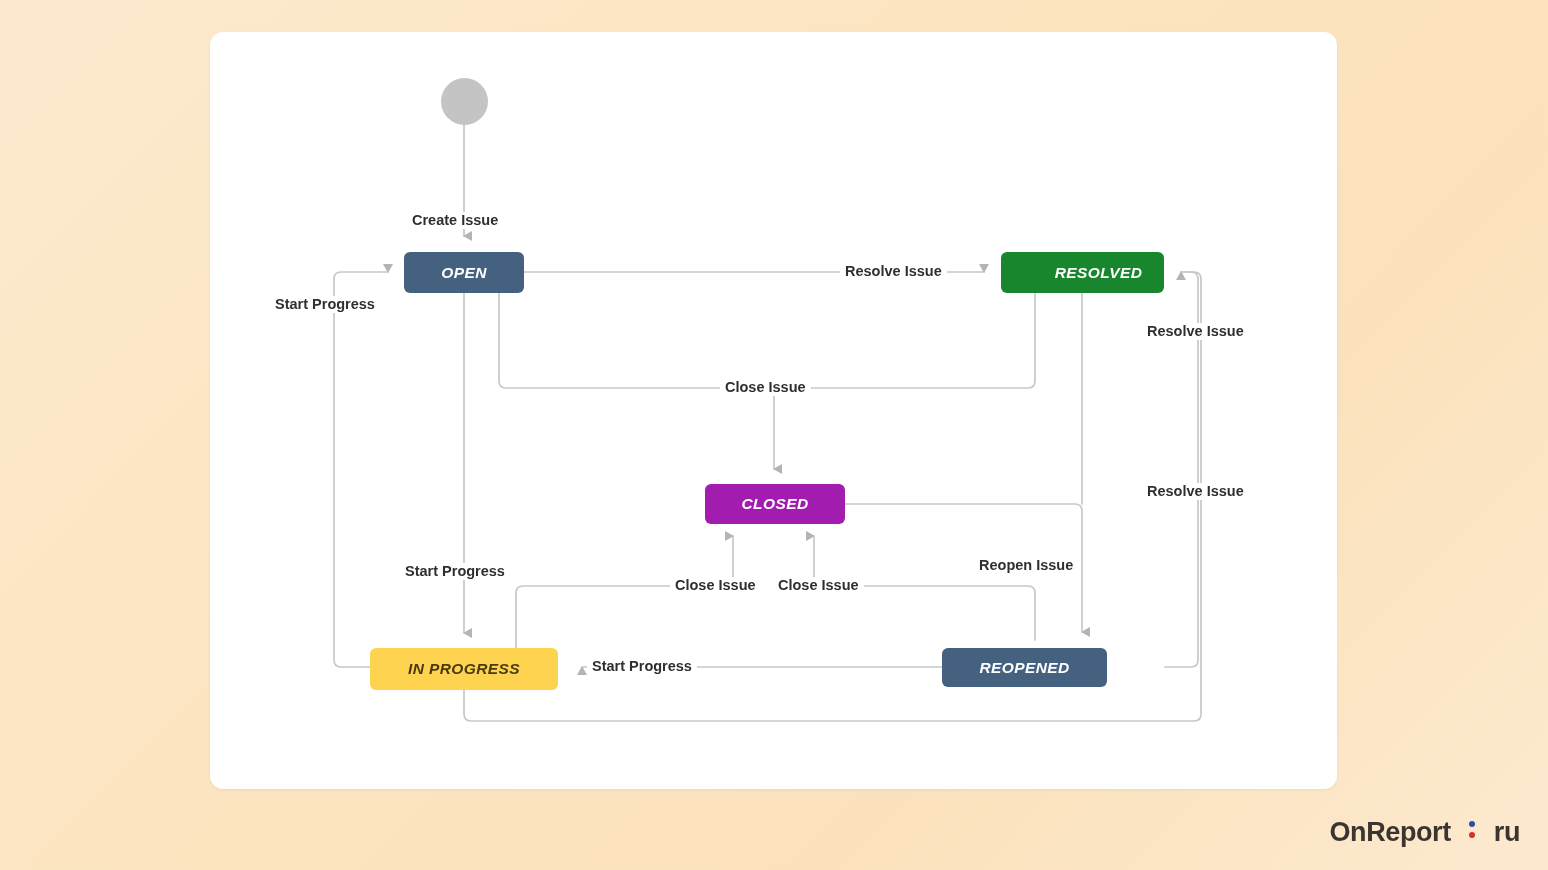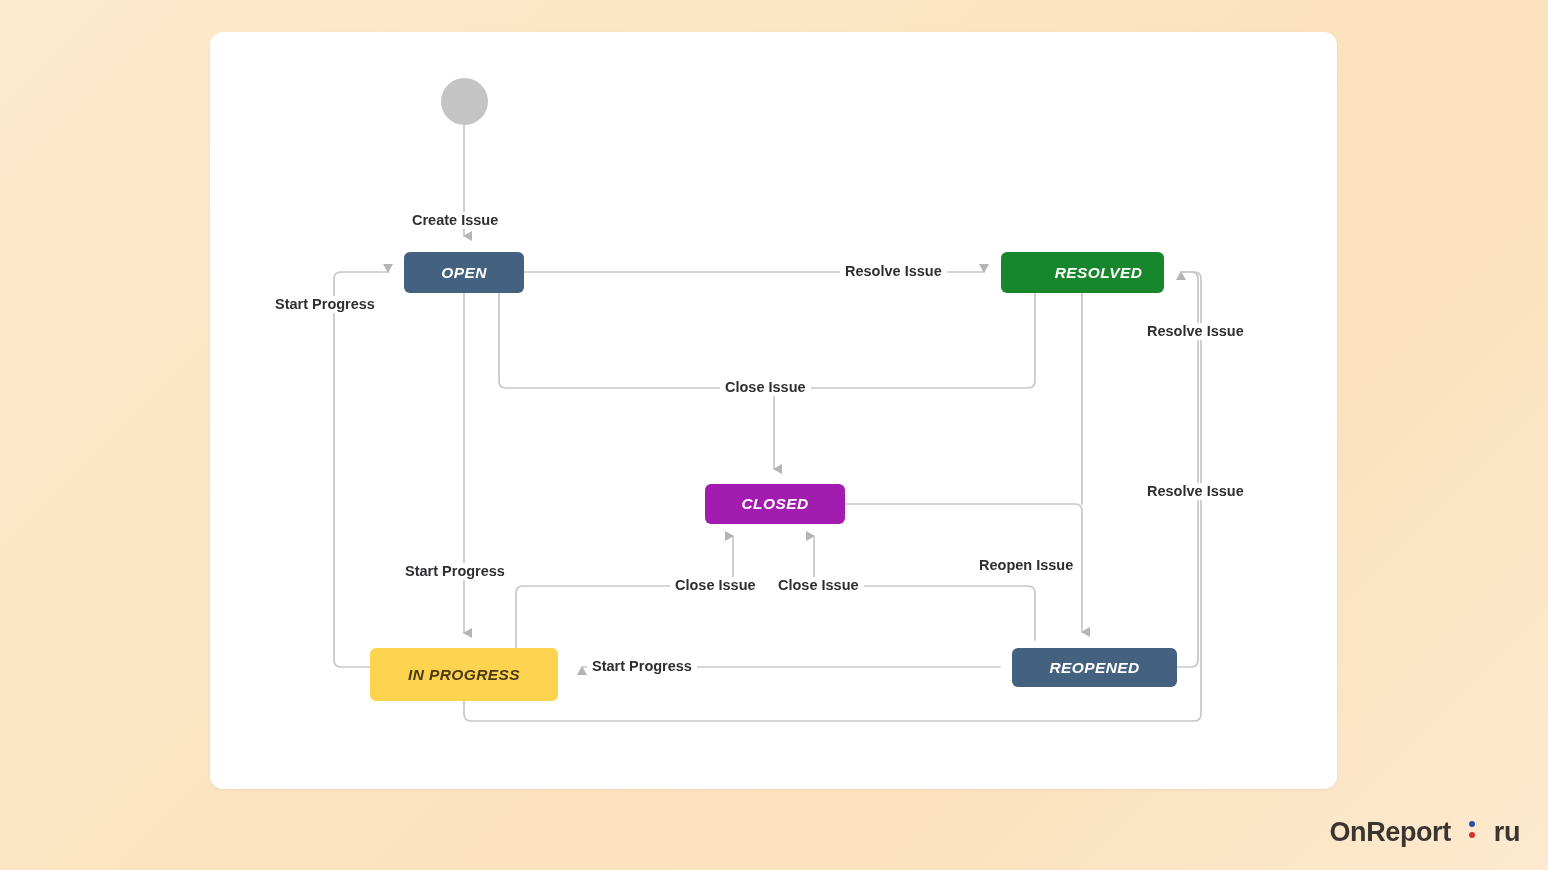--- a/index.html
+++ b/index.html
@@ -160,25 +160,25 @@
 </div>
 
 <div class="node-box" style="left:1001px; top:252px; width:163px; height:41px; background:#18862c; color:#ffffff;padding-left:32px;">
   <span>RESOLVED</span>
 </div>
 
 <div class="node-box" style="left:705px; top:484px; width:140px; height:40px; background:#a21caf; color:#ffffff;">
   <span>CLOSED</span>
 </div>
 
-<div class="node-box" style="left:370px; top:648px; width:188px; height:53px; background:#fdd34f; color:#4a3a12;">
+<div class="node-box" style="left:370px; top:648px; width:188px; height:42px; background:#fdd34f; color:#4a3a12;">
   <span>IN PROGRESS</span>
 </div>
 
-<div class="node-box" style="left:1012px; top:648px; width:165px; height:39px; background:#44617f; color:#ffffff;">
+<div class="node-box" style="left:942px; top:648px; width:165px; height:39px; background:#44617f; color:#ffffff;">
   <span>REOPENED</span>
 </div>
 
 <div class="edge-label" style="left:407px; top:212px;">Create Issue</div>
 
 <div class="edge-label" style="left:840px; top:263px;">Resolve Issue</div>
 
 <div class="edge-label" style="left:720px; top:379px;">Close Issue</div>
 
 <div class="edge-label" style="left:270px; top:296px;">Start Progress</div>

